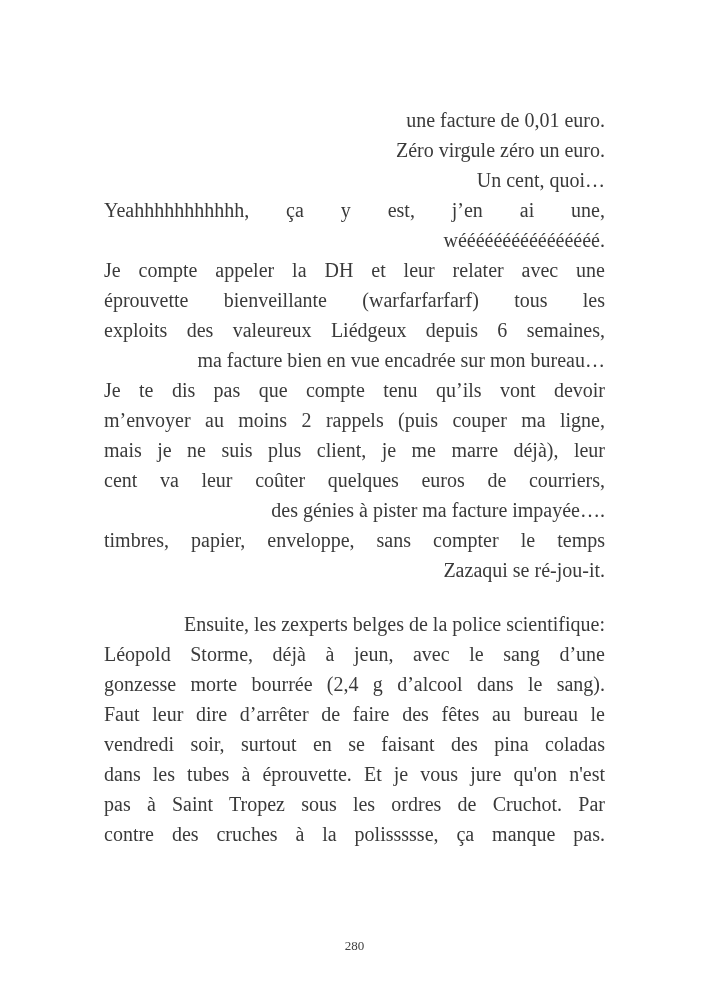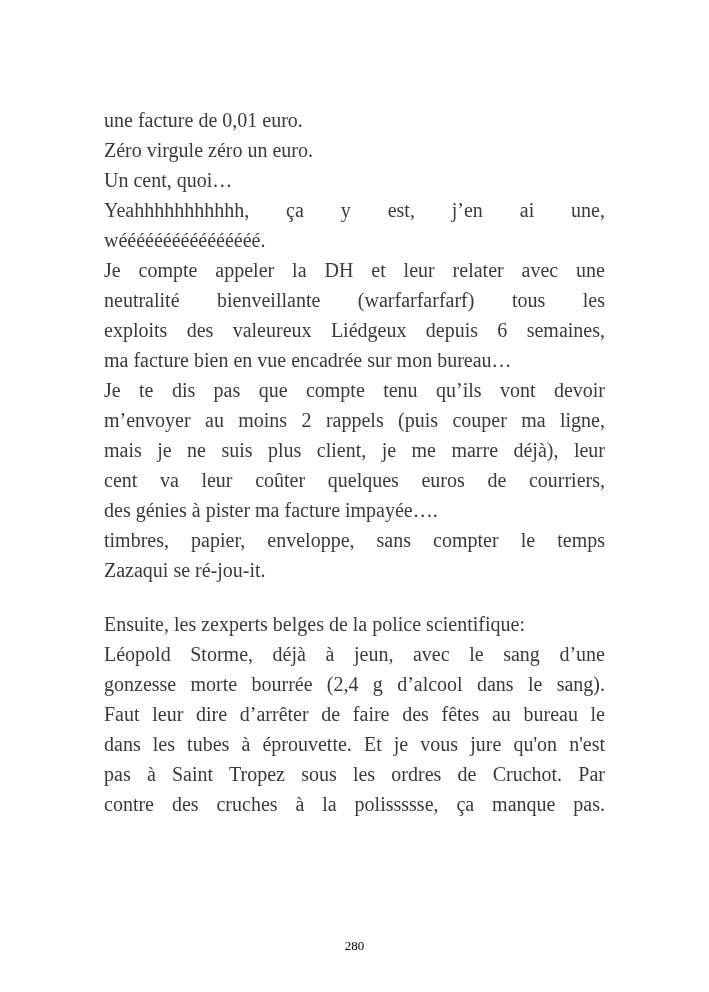--- a/index.html
+++ b/index.html
@@ -25,36 +25,36 @@
     line-height: 30px;
   }
   .para {
     margin: 0;
     padding: 0;
   }
   .para.gap-before {
     margin-top: 24px;
   }
   .line {
-    text-align: left;
+    text-align: right;
     white-space: normal;
   }
   .line.j {
     text-align: justify;
     text-align-last: justify;
   }
   .page-number {
     position: absolute;
     top: 938px;
     left: 0;
     width: 100%;
     text-align: center;
     font-size: 13px;
     line-height: 16px;
-    color: #000000;
+    color: #404040;
   }
 </style>
 </head>
 <body>
 
 <div class="page">
 
   <div class="text-block">
 
     <div class="para">
@@ -69,21 +69,21 @@
       <div class="line">Un cent, quoi…</div>
     </div>
 
     <div class="para">
       <div class="line j">Yeahhhhhhhhhhh, ça y est, j’en ai une,</div>
       <div class="line">wéééééééééééééééé.</div>
     </div>
 
     <div class="para">
       <div class="line j">Je compte appeler la DH et leur relater avec une</div>
-      <div class="line j">neutralité bienveillante (warfarfarfarf) tous les</div>
+      <div class="line j">éprouvette bienveillante (warfarfarfarf) tous les</div>
       <div class="line j">exploits des valeureux Liédgeux depuis 6 semaines,</div>
       <div class="line">ma facture bien en vue encadrée sur mon bureau…</div>
     </div>
 
     <div class="para">
       <div class="line j">Je te dis pas que compte tenu qu’ils vont devoir</div>
       <div class="line j">m’envoyer au moins 2 rappels (puis couper ma ligne,</div>
       <div class="line j">mais je ne suis plus client, je me marre déjà), leur</div>
       <div class="line j">cent va leur coûter quelques euros de courriers,</div>
       <div class="line">des génies à pister ma facture impayée….</div>
@@ -95,20 +95,21 @@
     </div>
 
     <div class="para gap-before">
       <div class="line">Ensuite, les zexperts belges de la police scientifique:</div>
     </div>
 
     <div class="para">
       <div class="line j">Léopold Storme, déjà à jeun, avec le sang d’une</div>
       <div class="line j">gonzesse morte bourrée (2,4 g d’alcool dans le sang).</div>
       <div class="line j">Faut leur dire d’arrêter de faire des fêtes au bureau le</div>
+      <div class="line j">vendredi soir, surtout en se faisant des pina coladas</div>
       <div class="line j">dans les tubes à éprouvette. Et je vous jure qu'on n'est</div>
       <div class="line j">pas à Saint Tropez sous les ordres de Cruchot. Par</div>
       <div class="line j">contre des cruches à la polissssse, ça manque pas.</div>
     </div>
 
   </div>
 
   <div class="page-number">280</div>
 
 </div>

